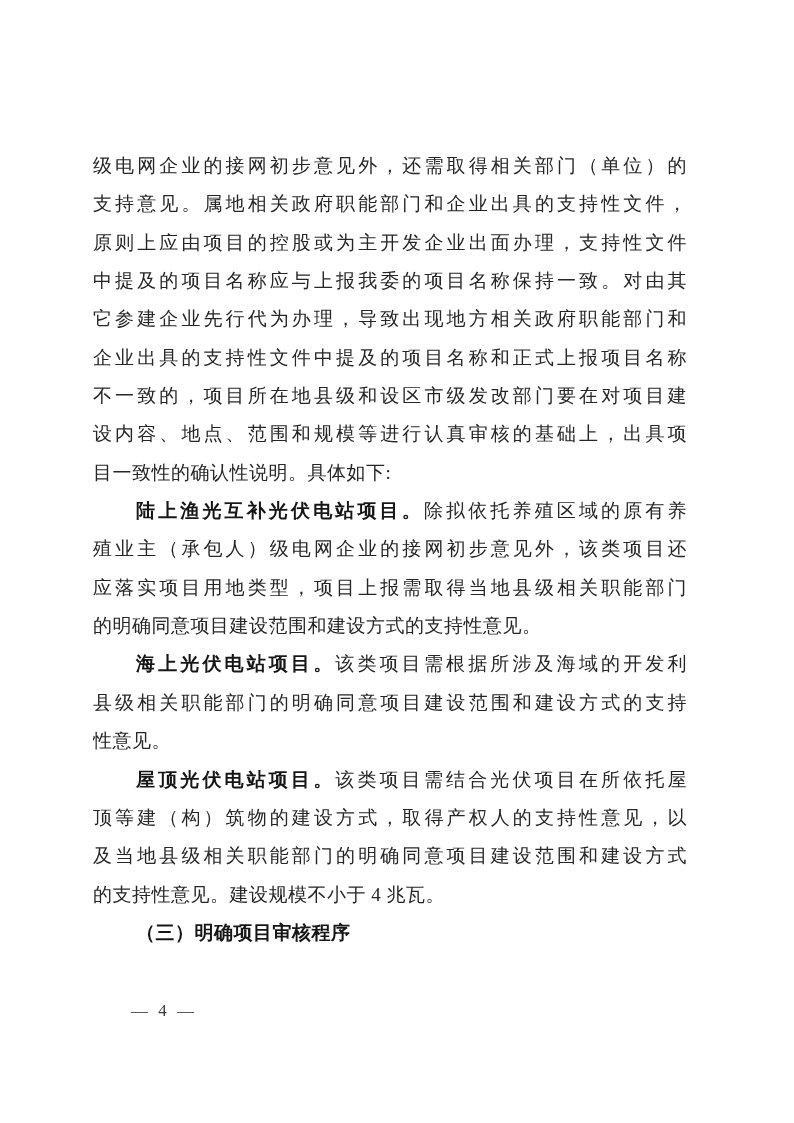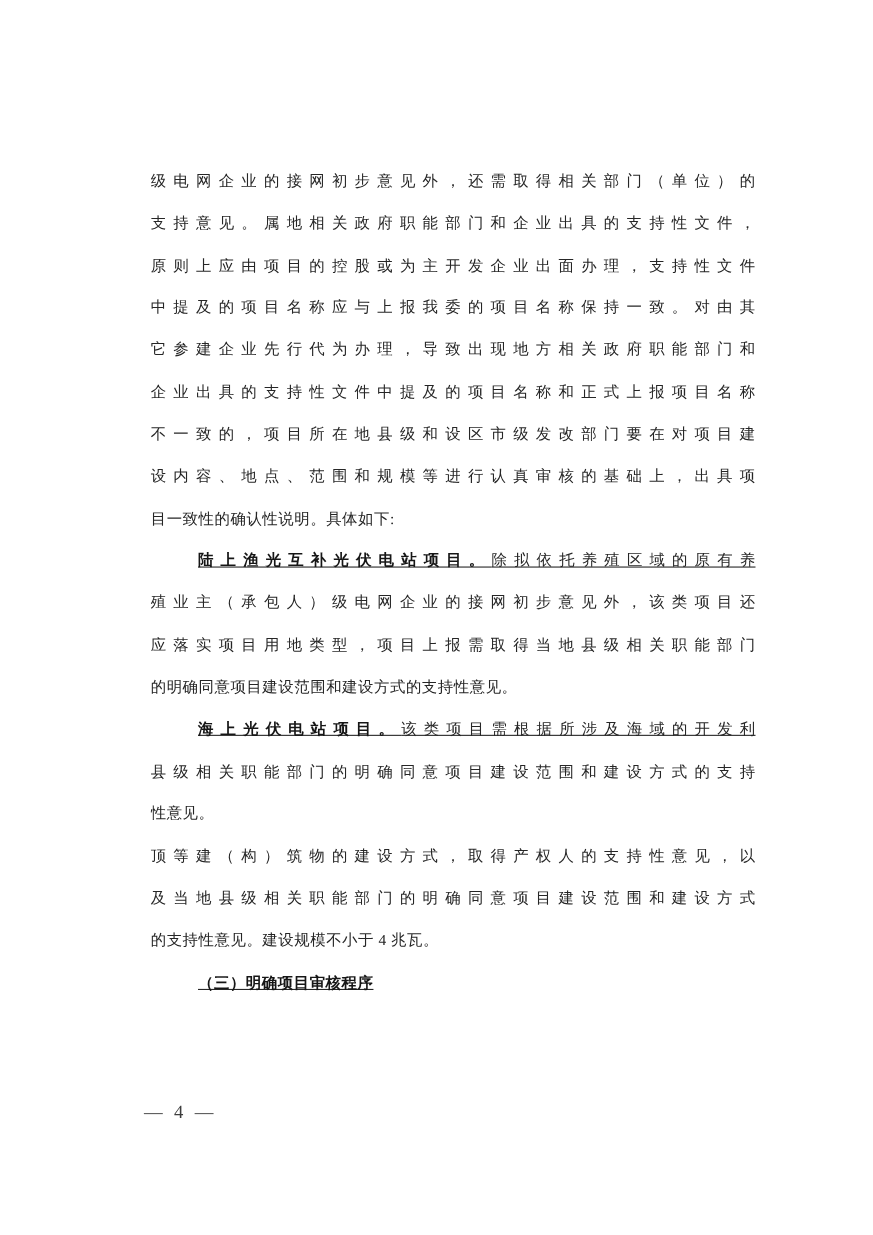--- a/index.html
+++ b/index.html
@@ -17,32 +17,31 @@
   .doc-body {
     position: absolute;
     left: 93px;
     top: 147px;
     width: 594px;
   }
 
   .line {
     height: 38.35px;
     line-height: 38.35px;
-    font-size: 14px;
+    font-size: 19px;
     color: #262626;
     overflow: hidden;
     text-align: left;
     letter-spacing: 0.5px;
-    margin-left: 44px;
   }
   .line.justify {
     text-align: justify;
     text-align-last: justify;
   }
-  .line.indent { text-indent: 43px; text-decoration: underline; }
+  .line.indent { text-indent: 43px; }
 
   .seg { font-weight: 400; }
   .seg-bold { font-weight: 700; color: #161616; }
 
   .page-number {
     position: absolute;
     left: 131px;
     top: 1001px;
     width: 120px;
     font-size: 17px;
@@ -73,20 +72,21 @@
         <div class="line justify"><span class="seg">殖业主（承包人）级电网企业的接网初步意见外，该类项目还</span></div>
         <div class="line justify"><span class="seg">应落实项目用地类型，项目上报需取得当地县级相关职能部门</span></div>
         <div class="line"><span class="seg">的明确同意项目建设范围和建设方式的支持性意见。</span></div>
       </div>
       <div>
         <div class="line justify indent"><span class="seg-bold">海上光伏电站项目。</span><span class="seg">该类项目需根据所涉及海域的开发利</span></div>
         <div class="line justify"><span class="seg">县级相关职能部门的明确同意项目建设范围和建设方式的支持</span></div>
         <div class="line"><span class="seg">性意见。</span></div>
       </div>
       <div>
+        <div class="line justify indent"><span class="seg-bold">屋顶光伏电站项目。</span><span class="seg">该类项目需结合光伏项目在所依托屋</span></div>
         <div class="line justify"><span class="seg">顶等建（构）筑物的建设方式，取得产权人的支持性意见，以</span></div>
         <div class="line justify"><span class="seg">及当地县级相关职能部门的明确同意项目建设范围和建设方式</span></div>
         <div class="line"><span class="seg">的支持性意见。建设规模不小于 4 兆瓦。</span></div>
       </div>
       <div>
         <div class="line indent"><span class="seg-bold">（三）明确项目审核程序</span></div>
       </div>
     </div>
   <div class="page-number">— 4 —</div>
 </div>

